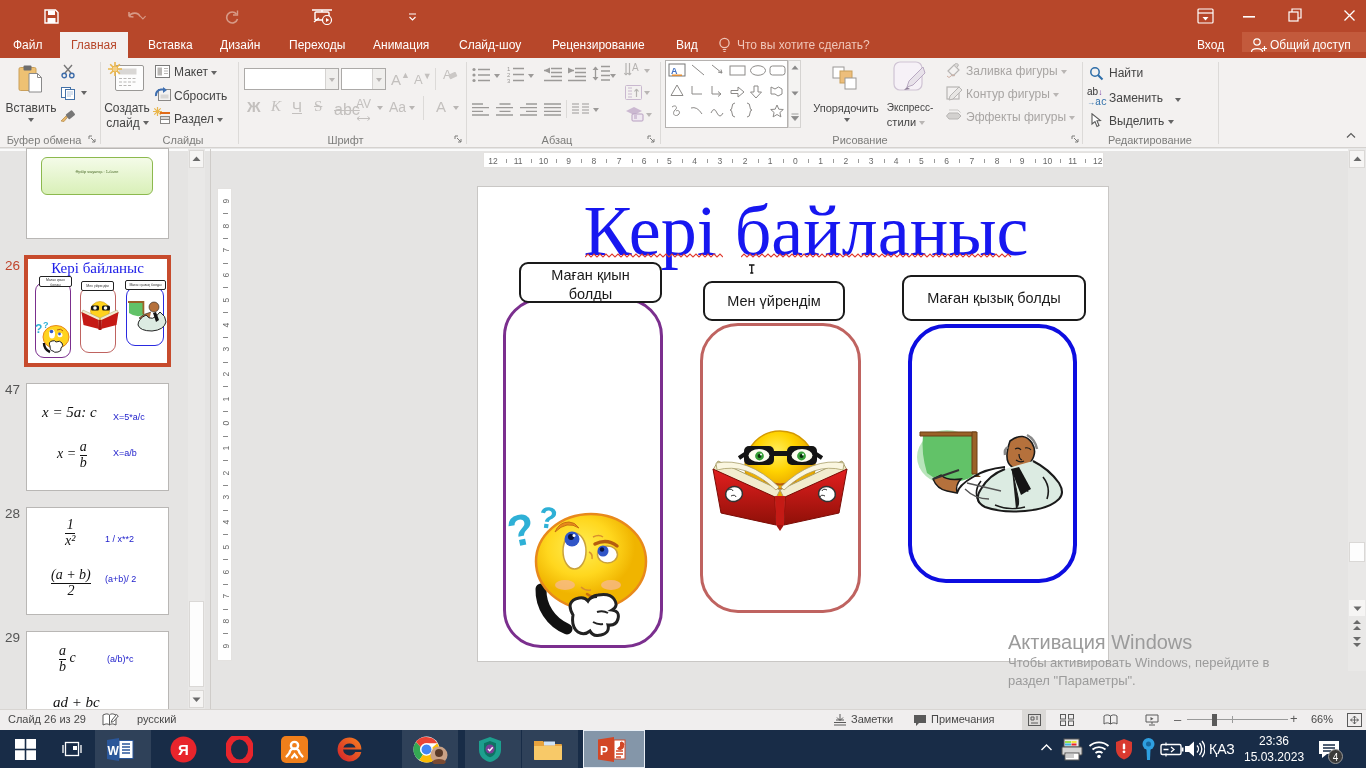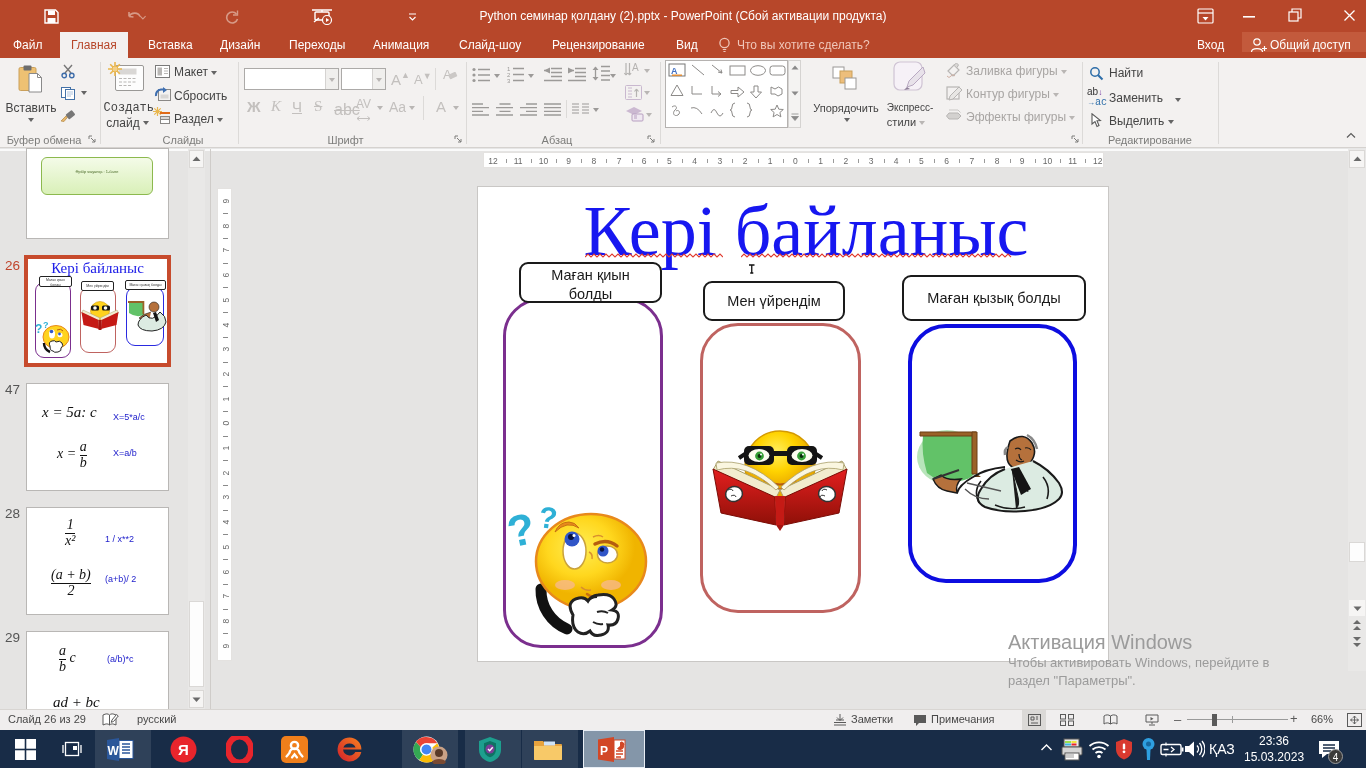--- a/index.html
+++ b/index.html
@@ -52,21 +52,20 @@
   </svg>
   <svg class="abs" style="left:311px;top:9px;" width="25" height="16" viewBox="0 0 25 16">
     <path d="M1 1 h20 M11 1 v2 M3 13 l5 -4 M19 13 l-5 -4" stroke="#fff" stroke-width="1.4" fill="none"></path>
     <rect x="4" y="3" width="14" height="8" rx="1" fill="none" stroke="#fff" stroke-width="1.4"></rect>
     <circle cx="16" cy="11" r="4.5" fill="#b7472a" stroke="#fff" stroke-width="1.2"></circle>
     <path d="M15 9 l3.2 2 -3.2 2 Z" fill="#fff"></path>
   </svg>
   <svg class="abs" style="left:408px;top:12px;" width="9" height="9" viewBox="0 0 9 9">
       <path d="M1 2 h7 M1.5 5 L4.5 8 L7.5 5" stroke="#fff" stroke-width="1.1" fill="none"></path>
     </svg>
-  <div class="abs" style="left:0;top:9px;width:1366px;text-align:center;font-size:12px;color:#fff;">Python семинар қолдану (2).pptx - PowerPoint (Сбой активации продукта)</div>
   <svg class="abs" style="left:1197px;top:8px;" width="17" height="16" viewBox="0 0 17 16">
     <rect x="1" y="1" width="15" height="14" rx="1" fill="none" stroke="#fff" stroke-width="1.2"></rect>
     <path d="M1 5 h15" stroke="#fff" stroke-width="1.2"></path>
     <path d="M8.5 12.5 L5.5 9 h6 Z" fill="#fff"></path>
   </svg>
   <svg class="abs" style="left:1243px;top:16px;" width="12" height="2">
       <rect width="12" height="1.6" fill="#fff"></rect>
     </svg>
   <svg class="abs" style="left:1288px;top:8px;" width="14" height="14" viewBox="0 0 14 14">
     <rect x="1" y="4" width="9" height="9" fill="none" stroke="#fff" stroke-width="1.2"></rect>
@@ -132,21 +131,21 @@
   <div id="rib-slides">
     <svg class="abs" style="left:108px;top:4px;" width="36" height="29" viewBox="0 0 36 29">
       <rect x="7.5" y="3.5" width="28" height="25" rx="1.5" fill="#fdfdfd" stroke="#9a9896"></rect>
       <rect x="10.5" y="6.5" width="18" height="6" fill="#d9d7d5"></rect>
       <path d="M11 16.5 h17 M11 20 h17 M11 23.5 h12" stroke="#b9b7b5" stroke-width="1.2" stroke-dasharray="3 1.5"></path>
       <g stroke="#e9b64c" stroke-width="1.6">
           <path d="M7 0 v14 M0 7 h14 M2.2 2.2 l9.6 9.6 M11.8 2.2 l-9.6 9.6"></path>
         </g>
       <circle cx="7" cy="7" r="3" fill="#f3cf87" stroke="#e9b64c"></circle>
     </svg>
-    <div class="abs rbtext" style="left:100px;top:43px;width:54px;text-align:right;font-family:Liberation Mono, monospace;">Создать</div>
+    <div class="abs rbtext" style="left:100px;top:43px;width:54px;text-align:center;">Создать</div>
     <div class="abs rbtext" style="left:100px;top:58px;width:46px;text-align:center;">слайд</div>
     <div class="abs caret" style="left:143px;top:63px;"></div>
     <svg class="abs" style="left:155px;top:7px;" width="15" height="13" viewBox="0 0 15 13">
       <rect x="0.5" y="0.5" width="14" height="12" fill="#fff" stroke="#7a7a7a"></rect>
       <rect x="2.5" y="2.5" width="4.5" height="8" fill="#b9b7b5"></rect>
       <path d="M9 3.5 h4 M9 6 h4 M9 8.5 h4" stroke="#b9b7b5" stroke-width="1.2"></path>
     </svg>
     <div class="abs rbtext" style="left:174px;top:7px;">Макет <span class="caret" style="border-top-color:#646464;"></span></div>
     <svg class="abs" style="left:154px;top:29px;" width="17" height="14" viewBox="0 0 17 14">
       <rect x="4.5" y="2.5" width="12" height="11" fill="#f3f2f1" stroke="#8a8886"></rect>
@@ -373,20 +372,21 @@
   <div class="gsep" style="left:100px;"></div>
   <div class="gsep" style="left:238px;"></div>
   <div class="gsep" style="left:466px;"></div>
   <div class="gsep" style="left:660px;"></div>
   <div class="gsep" style="left:1082px;"></div>
   <div class="gsep" style="left:1218px;"></div>
   <div class="glabel" style="left:2px;width:84px;">Буфер обмена</div>
   <div class="glabel" style="left:100px;width:138px;padding-left:28px;">Слайды</div>
   <div class="glabel" style="left:238px;width:215px;">Шрифт</div>
   <div class="glabel" style="left:466px;width:182px;">Абзац</div>
+  <div class="glabel" style="left:700px;width:320px;">Рисование</div>
   <div class="glabel" style="left:1082px;width:136px;">Редактирование</div>
   <svg class="dlg" style="left:88px;" width="10" height="10">
       <path d="M1 1 v3 M1 1 h3 M3 3 l4 4 M7 4 v3 h-3" stroke="#7c7c7a" stroke-width="1" fill="none"></path>
     </svg>
   <svg class="dlg" style="left:454px;" width="10" height="10">
       <path d="M1 1 v3 M1 1 h3 M3 3 l4 4 M7 4 v3 h-3" stroke="#7c7c7a" stroke-width="1" fill="none"></path>
     </svg>
   <svg class="dlg" style="left:647px;" width="10" height="10">
       <path d="M1 1 v3 M1 1 h3 M3 3 l4 4 M7 4 v3 h-3" stroke="#7c7c7a" stroke-width="1" fill="none"></path>
     </svg>

